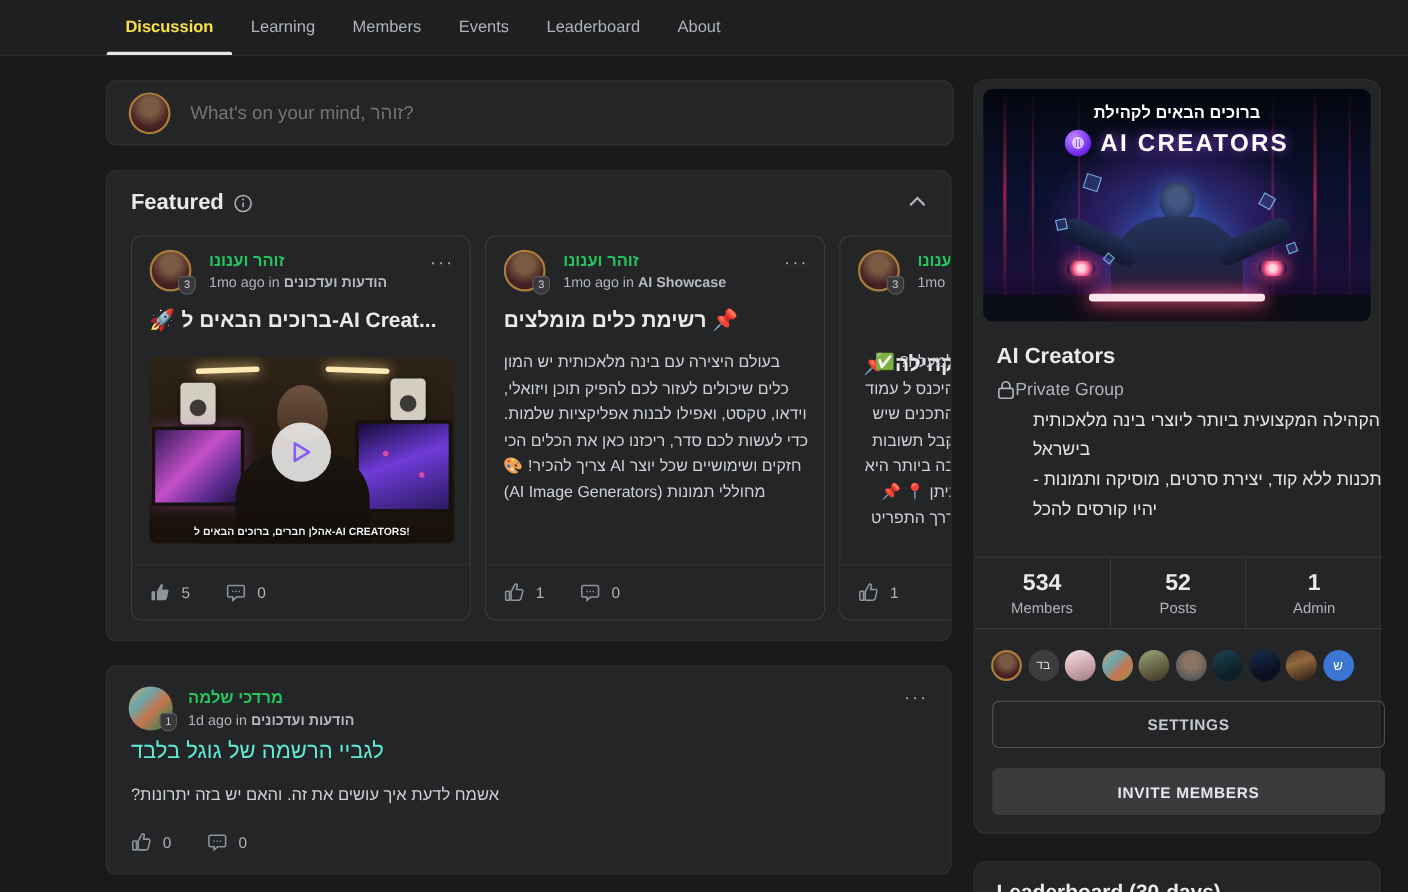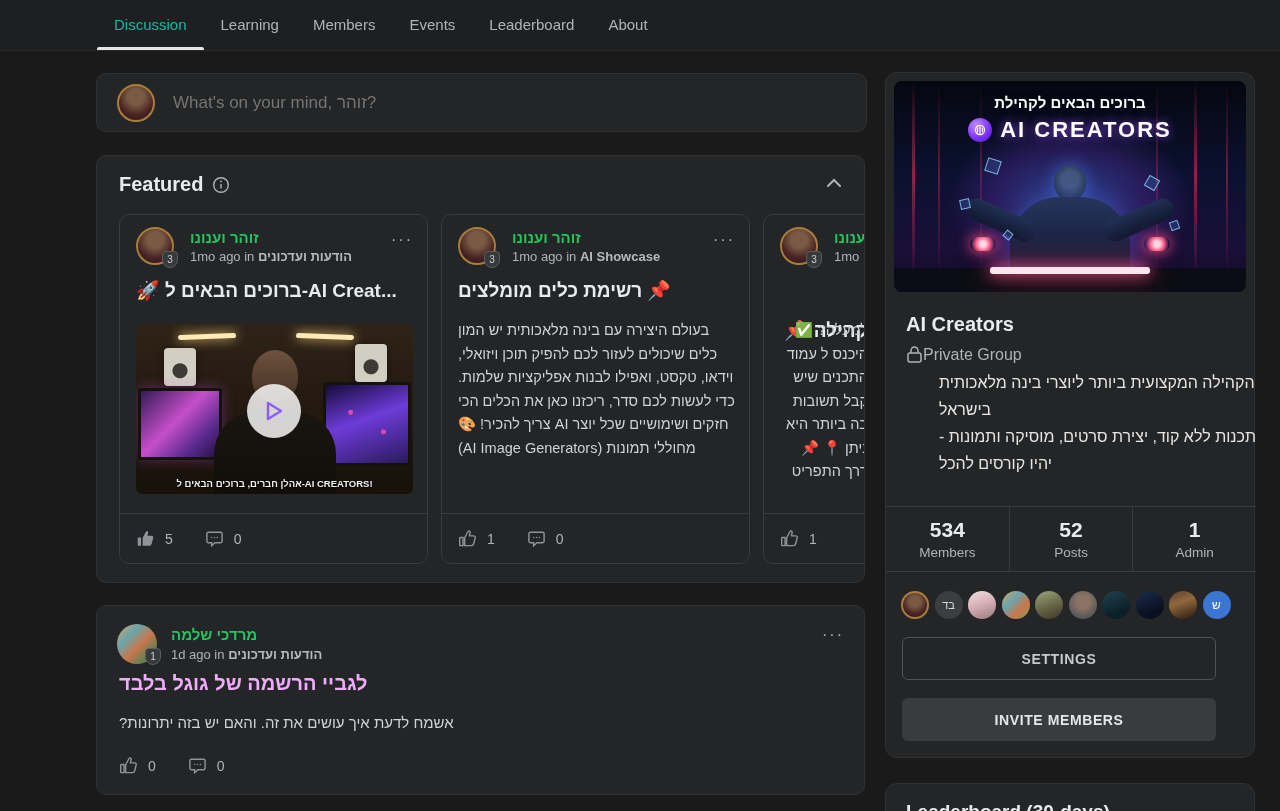--- a/index.html
+++ b/index.html
@@ -3,21 +3,21 @@
 <meta charset="utf-8">
 <style>
   * { margin:0; padding:0; box-sizing:border-box; }
   html,body { width:1280px; height:811px; overflow:hidden; background:#1a1a1b;
     font-family:"Liberation Sans","DejaVu Sans",sans-serif; color:#e4e6eb; }
 
   
   .topnav { position:absolute; left:0; top:0; width:1280px; height:51px;
     background:#1e1f20; border-bottom:1px solid rgba(255,255,255,0.05); padding-left:97px; display:flex; }
   .tab { position:relative; padding:0 17px; line-height:49px; font-size:15px; color:#b0b3b8; cursor:pointer; }
-  .tab.active { color:#14b8a6; font-weight:400; }
+  .tab.active { color:#fde047; font-weight:700; }
   .tab.active::after { content:""; position:absolute; left:0; right:0; bottom:0; height:3px; background:#e6e6e6; border-radius:2px 2px 0 0; }
 
   .card { background:#242526; border:1px solid #303132; border-radius:10px; position:absolute; }
 
   
   .composer { left:96px; top:73px; width:771px; height:59px; display:flex; align-items:center; padding:0 20px; }
   .avatar { border-radius:50%; flex:none; }
   .av-zohar { background:radial-gradient(circle at 50% 32%, #7a5a42 0 28%, #4a2424 62%, #2b1414 100%); border:2px solid #a97e3c; }
   .composer .avatar { width:38px; height:38px; }
   .composer input { flex:1; margin-left:18px; background:transparent; border:none; outline:none;
@@ -81,21 +81,21 @@
     color:#f2f2f2; text-shadow:0 1px 2px #000; }
 
   
   .post { left:96px; top:605px; width:769px; height:190px; }
   .post .avatar { width:40px; height:40px; position:absolute; left:20px; top:18px; }
   .av-mordechai { background:linear-gradient(135deg,#dca35f 0%, #6aa6ad 30%, #c8764e 55%, #5f8050 80%, #b8b06a 100%); }
   .post .badge { left:48px; top:42px; }
   .post .author { left:74px; top:20px; }
   .post .meta { left:74px; top:41px; }
   .post .dots { right:20px; top:20px; }
-  .post-title { position:absolute; left:22px; top:66px; font-size:20px; font-weight:700; color:#f0abfc; }
+  .post-title { position:absolute; left:22px; top:66px; font-size:20px; font-weight:400; color:#5eead4; }
   .post-body { position:absolute; left:22px; top:108px; font-size:15px; color:#cfd2d6; }
   .post-foot { position:absolute; left:22px; top:150px; display:flex; align-items:center; gap:10px; }
 
   
   .side { left:885px; top:72px; width:370px; height:686px; border-radius:12px; }
   .banner { position:absolute; left:8px; top:8px; width:352px; height:211px; border-radius:8px; overflow:hidden;
     background:linear-gradient(180deg,#05070f 0%, #0b1130 45%, #190f38 80%, #120a24 100%); }
   .streak { position:absolute; top:0; height:100%; background:linear-gradient(180deg, transparent 0%, rgba(255,45,85,.8) 45%, transparent 95%); }
   .bglow { position:absolute; left:50%; top:58%; width:240px; height:170px; transform:translate(-50%,-50%);
     background:radial-gradient(ellipse, rgba(80,130,255,.45) 0%, rgba(120,60,220,.25) 45%, transparent 72%); }
@@ -135,21 +135,21 @@
   .m2 { background:#3b3d3e; }
   .m3 { background:linear-gradient(160deg,#efe0e2 0%, #d8b2b8 45%, #9a7a80 100%); }
   .m4 { background:linear-gradient(135deg,#dca35f 0%, #6aa6ad 35%, #c8764e 65%, #8a9a4e 100%); }
   .m5 { background:linear-gradient(160deg,#9aa87a 0%, #6a6a4a 50%, #3f3426 100%); }
   .m6 { background:radial-gradient(circle at 50% 38%, #8a7362 0 30%, #55565a 75%); }
   .m7 { background:linear-gradient(160deg,#1f4450 0%, #0d2029 70%); }
   .m8 { background:linear-gradient(160deg,#1a2c4e 0%, #0a101f 70%); }
   .m9 { background:linear-gradient(160deg,#57402c 0%, #92683c 40%, #241a12 100%); }
   .m10 { background:#3a76d2; color:#fff; font-size:12px; }
 
-  .btn { position:absolute; left:16px; width:314px; height:43px; border-radius:6px; display:flex; align-items:center;
+  .btn { position:absolute; left:16px; width:357px; height:43px; border-radius:6px; display:flex; align-items:center;
     justify-content:center; font-size:14px; font-weight:700; letter-spacing:.6px; cursor:pointer; }
   .btn-ghost { top:564px; border:1px solid #515254; color:#c6c9cd; background:transparent; }
   .btn-fill { top:625px; background:#3a3b3c; color:#e4e6eb; }
 
   .leader { left:885px; top:783px; width:370px; height:120px; border-radius:12px; }
   .leader-title { position:absolute; left:20px; top:17px; font-size:19px; font-weight:700; color:#e9eaec; }
 
   svg { display:block; }
 </style>
 </head>

